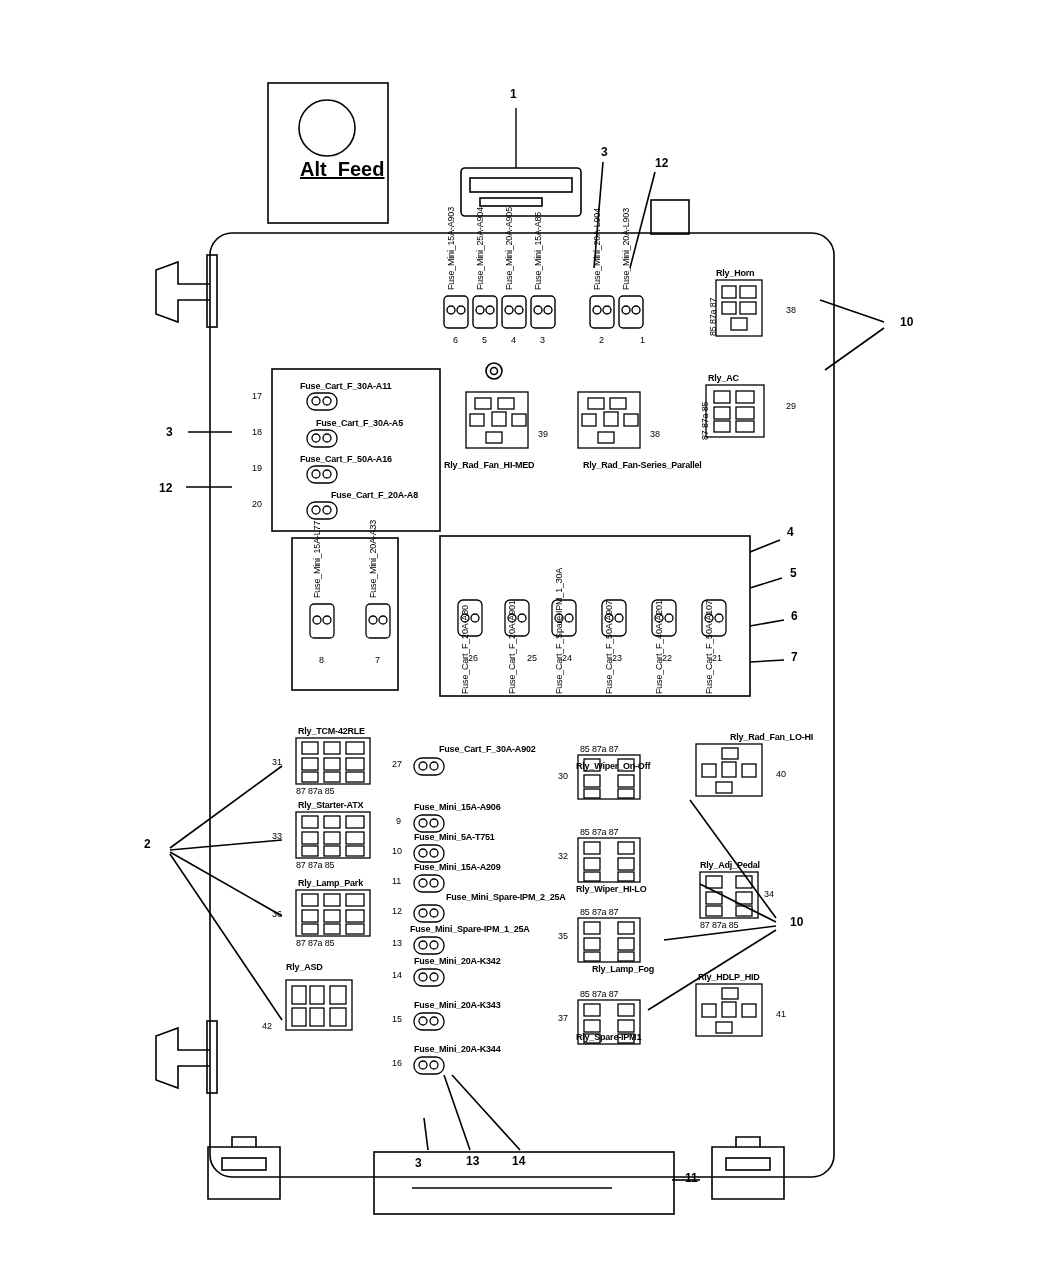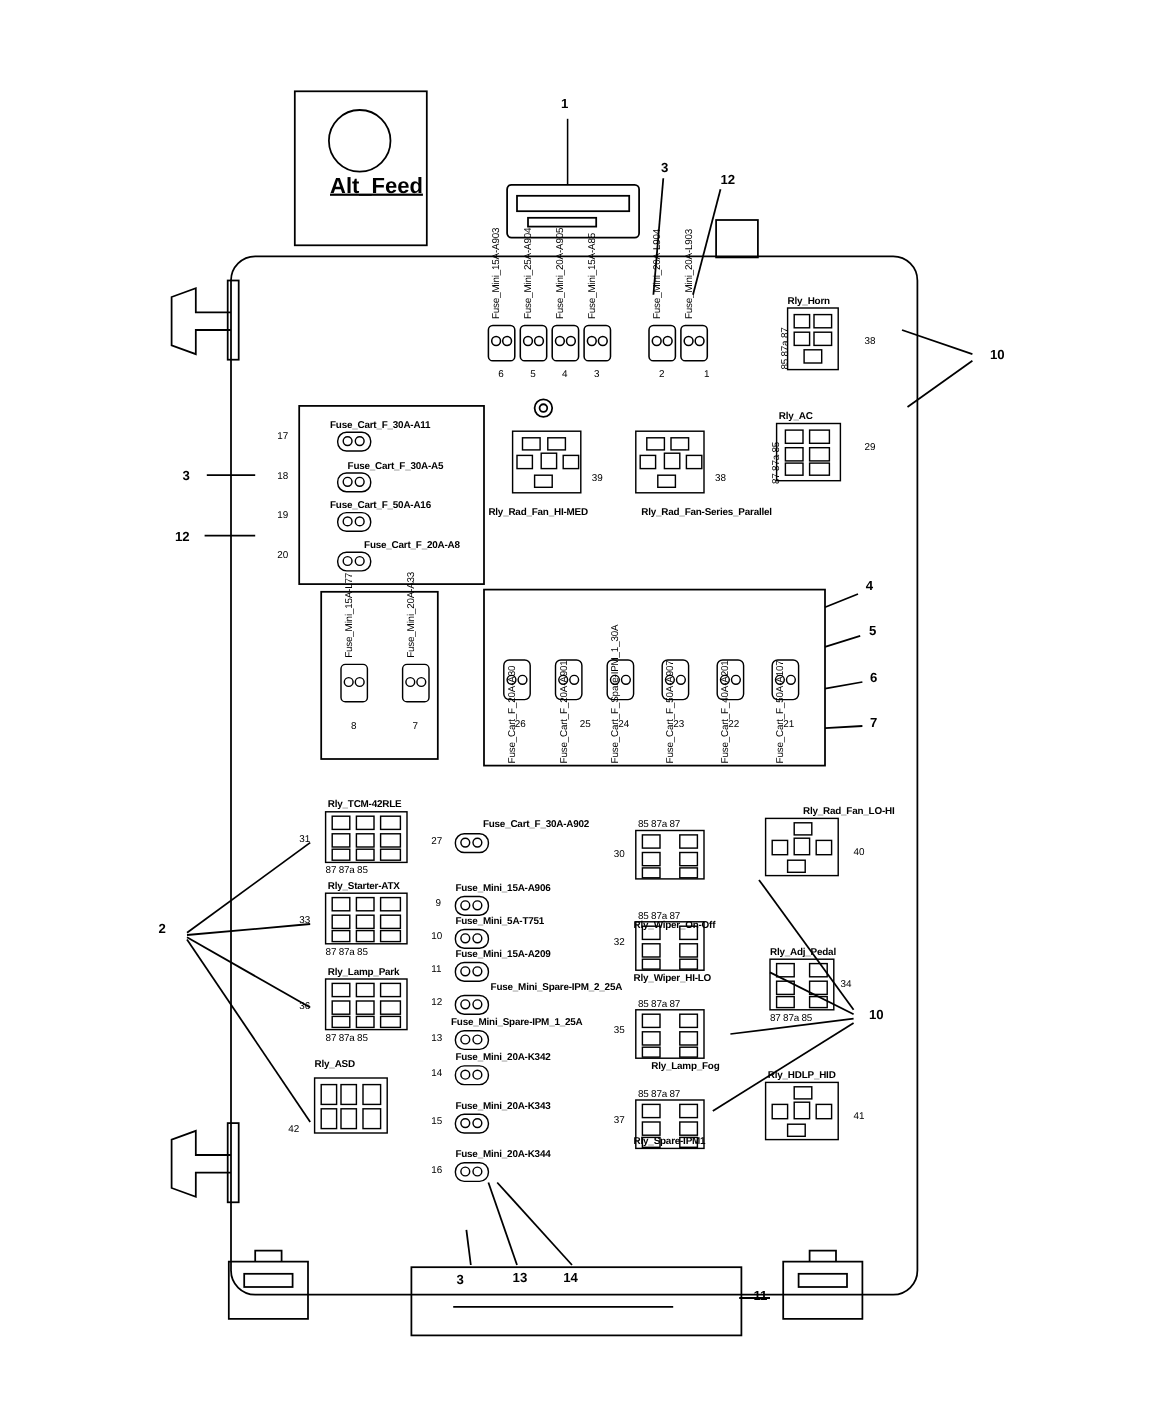--- a/index.html
+++ b/index.html
@@ -481,21 +481,21 @@
 
     <rect x="696" y="984" width="66" height="52"></rect>
     <rect x="722" y="988" width="16" height="11"></rect>
     <rect x="702" y="1004" width="14" height="13"></rect>
         <rect x="722" y="1002" width="14" height="15"></rect>
         <rect x="742" y="1004" width="14" height="13"></rect>
     <rect x="716" y="1022" width="16" height="11"></rect>
   </g>
 </svg>
 <div class="lbl" style="left:580px;top:744px;">85 87a 87</div>
-<div class="lbl b" style="left:576px;top:836px;text-align:right;">Rly_Wiper_On-Off</div>
+<div class="lbl b" style="left:576px;top:761px;text-align:right;">Rly_Wiper_On-Off</div>
 <div class="numS" style="left:558px;top:772px;">30</div>
 
 <div class="lbl" style="left:580px;top:827px;">85 87a 87</div>
 <div class="lbl b" style="left:576px;top:884px;">Rly_Wiper_HI-LO</div>
 <div class="numS" style="left:558px;top:852px;">32</div>
 
 <div class="lbl" style="left:580px;top:907px;">85 87a 87</div>
 <div class="lbl b" style="left:580px;top:964px;padding-left:12px;">Rly_Lamp_Fog</div>
 <div class="numS" style="left:558px;top:932px;">35</div>
 

